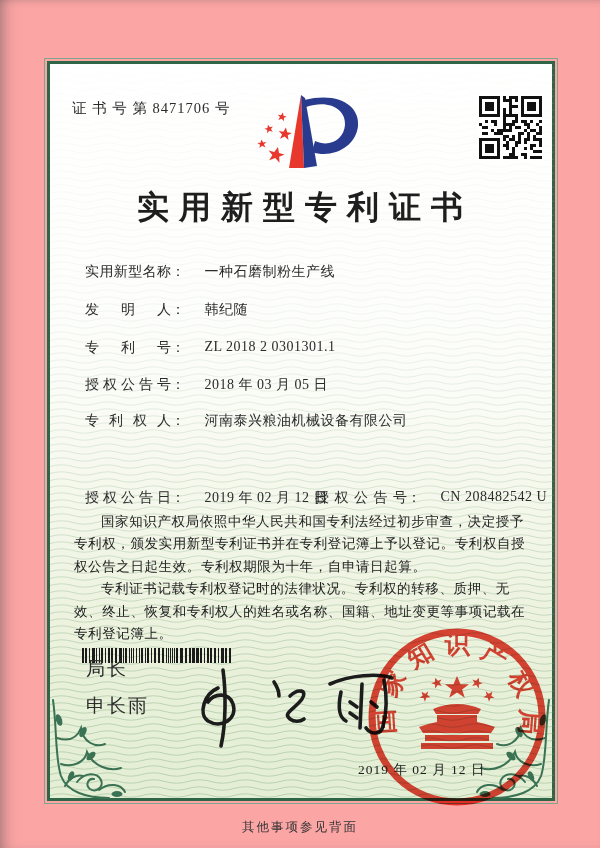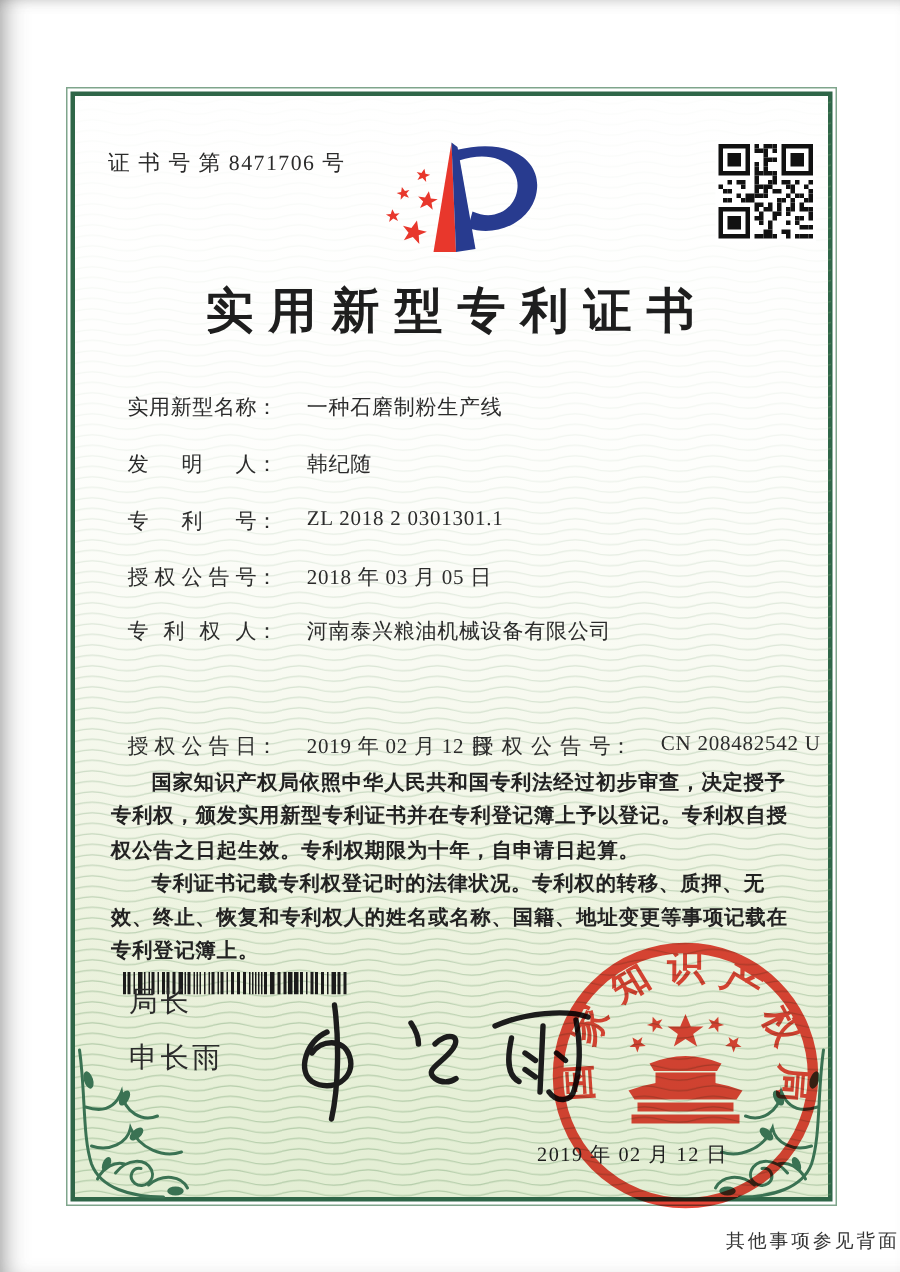--- a/index.html
+++ b/index.html
@@ -1,17 +1,17 @@
 <!DOCTYPE html>
 <html><head>
 <meta charset="utf-8">
 <style>
   html,body{margin:0;padding:0;background:#d8d5cf;}
   .page{position:relative;width:600px;height:848px;margin:0 auto;
-        background:#ffffff;overflow:hidden;
+        background:#fca5a5;overflow:hidden;
         font-family:"Liberation Serif","DejaVu Serif",serif;color:#2b2b2b;
         box-shadow:inset 12px 0 16px -10px rgba(70,70,70,.55), inset 0 6px 10px -8px rgba(70,70,70,.35);}
   
   .frame{position:absolute;left:44px;top:58px;width:512px;height:744px;
          border:1px solid #7fa58c;}
   .frame-inner{position:absolute;left:2px;top:2px;right:2px;bottom:2px;
          border:3px solid #2f6648;background:linear-gradient(to bottom,#fdfdfa 0%,#f7f9ee 40%,#ecf2dd 72%,#e3eed4 100%);}
   .guilloche{position:absolute;left:0;top:0;right:0;bottom:0;}
   .fade{position:absolute;left:0;top:0;right:0;bottom:0;
         background:linear-gradient(to bottom,rgba(255,255,255,.95) 0%,rgba(255,255,255,.8) 30%,rgba(255,255,255,.25) 62%,rgba(255,255,255,0) 85%);}
@@ -21,29 +21,29 @@
          letter-spacing:10px;text-indent:10px;color:#1e1e1e;}
   .row{left:85px;font-size:14px;white-space:nowrap;}
   .lbl{display:inline-block;width:86px;text-align:justify;text-align-last:justify;
        -moz-text-align-last:justify;vertical-align:top;}
   .lbl2{display:inline-block;width:92px;text-align:justify;text-align-last:justify;vertical-align:top;}
   .colon{display:inline-block;vertical-align:top;}
   .val{display:inline-block;vertical-align:top;margin-left:16px;letter-spacing:.5px;}
   .addr-val{white-space:normal;width:382px;line-height:1.6;}
   .g2{position:absolute;left:230px;top:0;}
   .paras{left:74px;right:72px;top:511px;font-size:13.5px;line-height:1.66;
-         letter-spacing:.6px;color:#222;font-weight:bold;}
+         letter-spacing:.6px;color:#222;}
   .paras p{margin:0;text-indent:2em;}
   .barcode{left:80px;top:648px;width:156px;height:15px;}
   .director{left:86px;top:650px;font-size:19px;line-height:1.95;letter-spacing:2px;}
   .signature{left:178px;top:662px;}
   .seal{left:362px;top:622px;opacity:.9;mix-blend-mode:multiply;}
   .seal-date{left:358px;top:761px;font-size:13.5px;letter-spacing:1px;color:#1d1d1d;z-index:6;}
   .page-no{left:0;right:0;top:774px;text-align:center;font-size:12.5px;letter-spacing:1px;}
-  .back-note{left:0;right:0;top:819px;text-align:right;font-size:12.5px;letter-spacing:2px;color:#333;}
+  .back-note{left:0;right:0;top:819px;text-align:center;font-size:12.5px;letter-spacing:2px;color:#333;}
   .flourish{pointer-events:none;}
   .fl-left{left:47px;top:698px;}
   .fl-right{right:45px;top:698px;transform:scaleX(-1);}
   .qr{left:477px;top:94px;}
   .logo{left:238px;top:86px;}
 </style>
 </head>
 <body>
 
 <div class="page">

